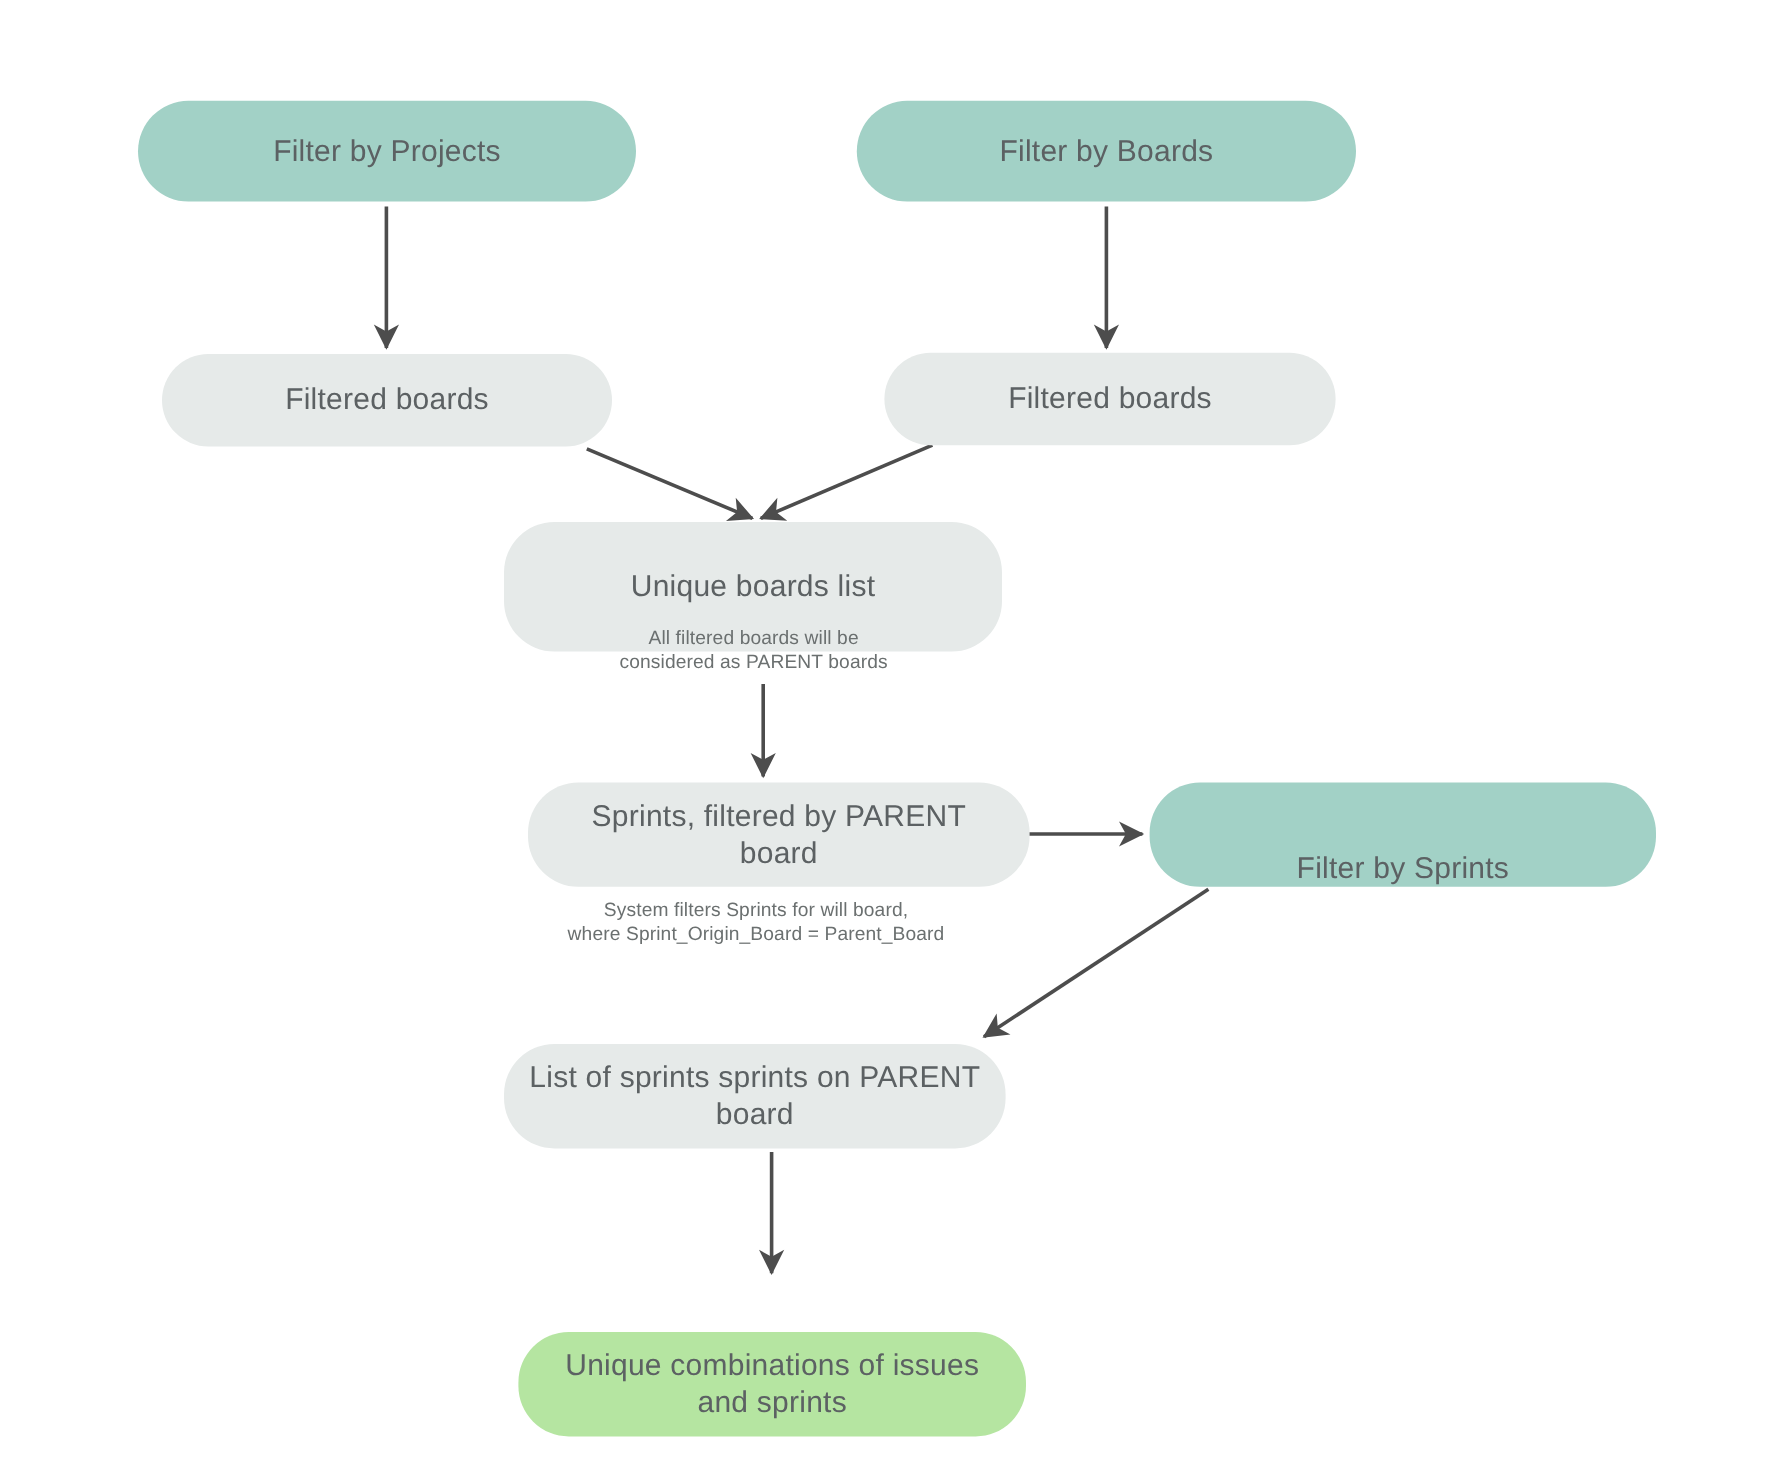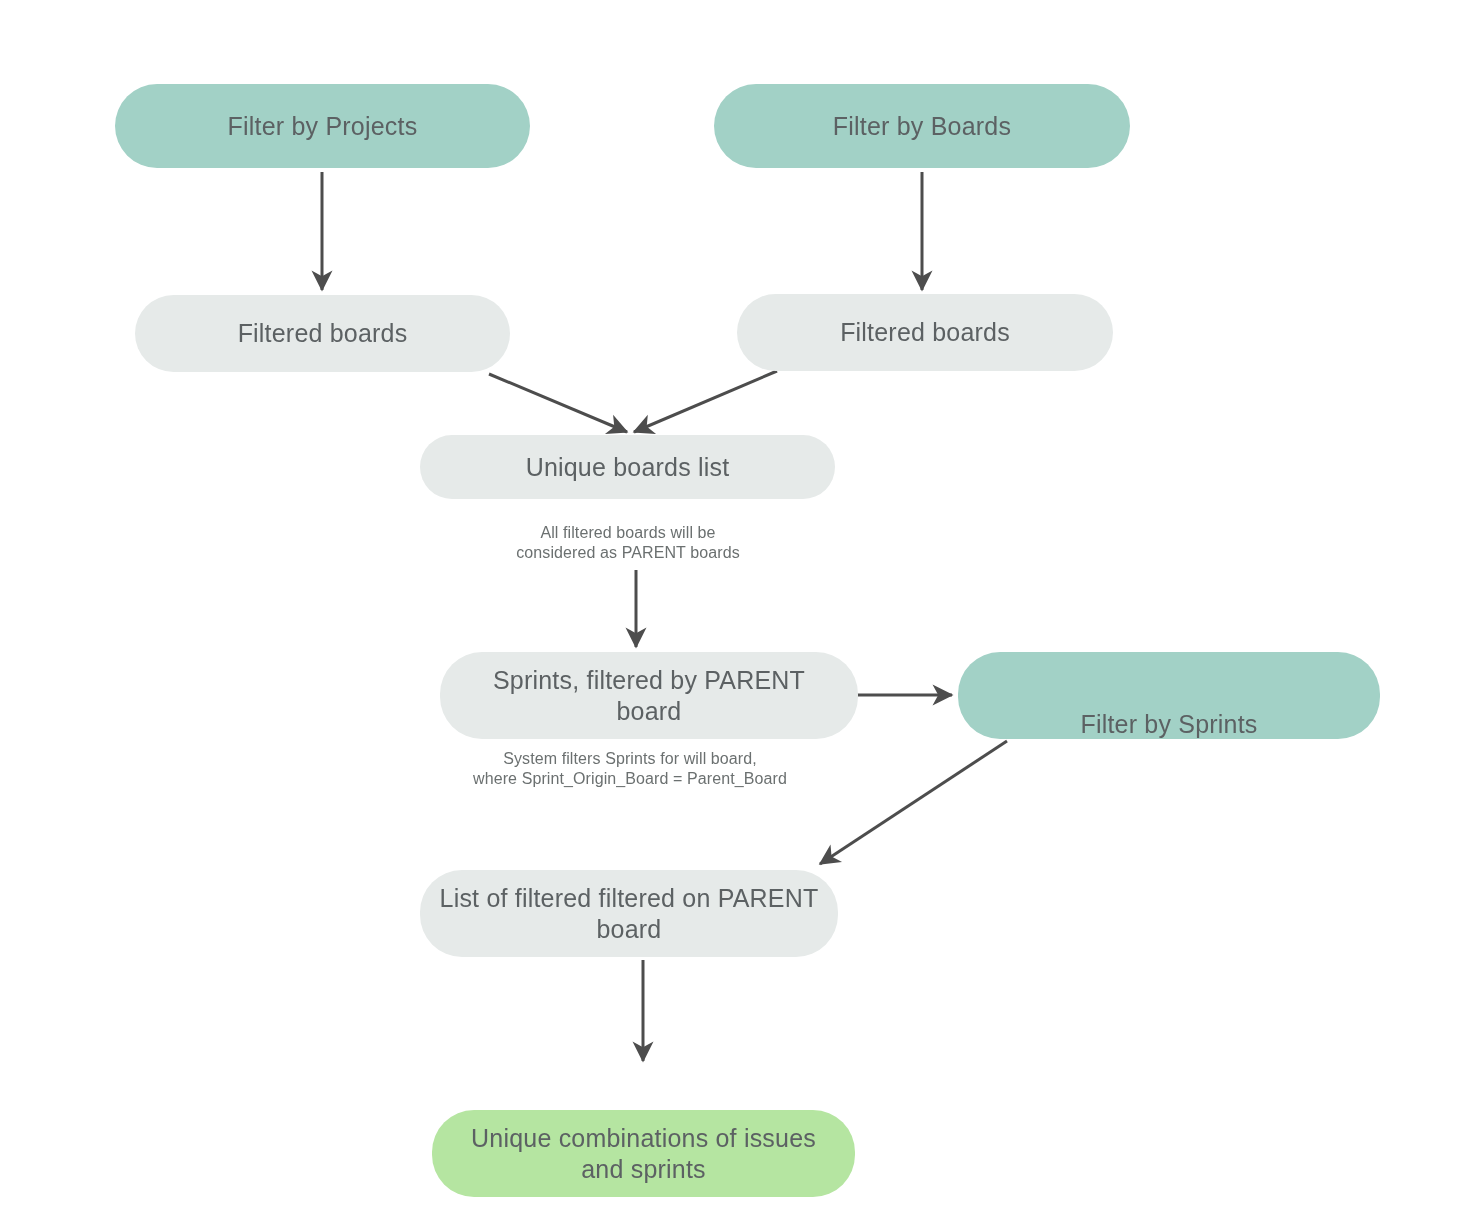--- a/index.html
+++ b/index.html
@@ -93,41 +93,41 @@
   </div>
 
   <div class="node gray" style="left:135px; top:295px; width:375px; height:77px;">
     <span class="node-label">Filtered boards</span>
   </div>
 
   <div class="node gray" style="left:737px; top:294px; width:376px; height:77px;">
     <span class="node-label">Filtered boards</span>
   </div>
 
-  <div class="node gray" style="left:420px; top:435px; width:415px; height:64px;">
+  <div class="node gray" style="left:420px; top:435px; width:415px; height:108px;">
     <span class="node-label">Unique boards list</span>
   </div>
 
   <div class="annotation" style="left:628px; top:523px;">All filtered boards will be
 considered as PARENT boards</div>
 
   <div class="node gray" style="left:440px; top:652px; width:418px; height:87px;">
     <span class="node-label">Sprints, filtered by PARENT
 board</span>
   </div>
 
   <div class="annotation" style="left:630px; top:749px;">System filters Sprints for will board,
 where Sprint_Origin_Board = Parent_Board</div>
 
   <div class="node teal" style="left:958px; top:652px; width:422px; height:87px;align-items:flex-end;">
     <span class="node-label">Filter by Sprints</span>
   </div>
 
   <div class="node gray" style="left:420px; top:870px; width:418px; height:87px;">
-    <span class="node-label">List of filtered filtered on PARENT
+    <span class="node-label">List of sprints sprints on PARENT
 board</span>
   </div>
 
   <div class="node green" style="left:432px; top:1066px; width:423px; height:87px;">
     <span class="node-label">Unique combinations of issues
 and sprints</span>
   </div>
 
 </div>
 

